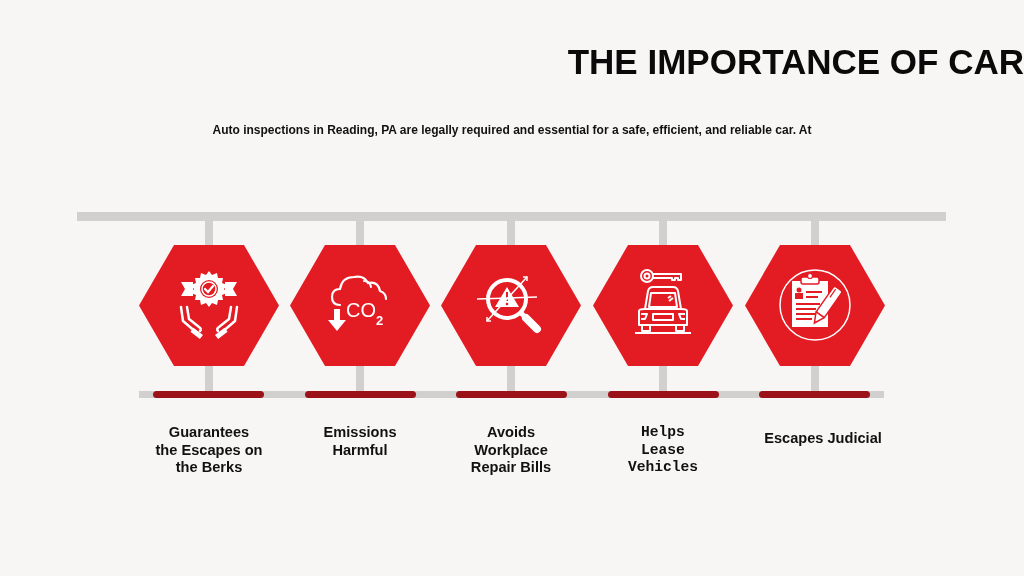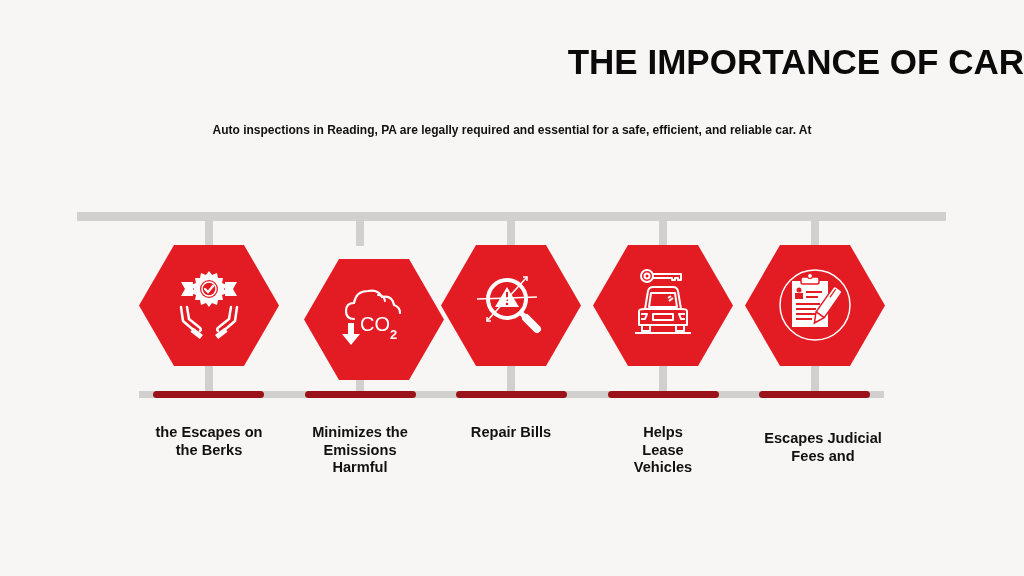--- a/index.html
+++ b/index.html
@@ -90,21 +90,21 @@
       <path d="M68,42 L66,56 L52,68"></path>
       <path d="M62,42 L60,54 L50,62 Q47,64 49,66"></path>
     </g>
     <g fill="#fff">
       <rect x="22" y="66" width="12" height="5" transform="rotate(38 28 68)"></rect>
       <rect x="46" y="66" width="12" height="5" transform="rotate(-38 52 68)"></rect>
     </g>
   </svg>
 </div>
 
-<div class="hex" style="left:304px;margin-top:14px;">
+<div class="hex" style="left:290px;">
   <svg viewBox="0 0 80 80">
     <path d="M20,40 Q12,40 12,32 Q12,24 20,24 Q22,12 34,12 Q44,10 48,18 Q58,16 60,26 Q66,28 66,34" fill="none" stroke="#fff" stroke-width="2.2" stroke-linecap="round"></path>
     <path d="M44,16 Q50,16 51,22" fill="none" stroke="#fff" stroke-width="2" stroke-linecap="round"></path>
     <text x="26" y="52" fill="#fff" font-family="Liberation Sans, sans-serif" font-size="20">CO</text>
     <text x="56" y="60" fill="#fff" font-family="Liberation Sans, sans-serif" font-size="13" font-weight="bold">2</text>
     <rect x="14" y="44" width="6" height="12" fill="#fff"></rect>
     <polygon points="8,55 26,55 17,66" fill="#fff"></polygon>
   </svg>
 </div>
 
@@ -160,32 +160,33 @@
     <rect x="21" y="53" width="16" height="2" fill="#e31b23"></rect>
     <g transform="rotate(35 52 40)">
       <rect x="47" y="20" width="10" height="32" rx="2" fill="#fff" stroke="#e31b23" stroke-width="1.5"></rect>
       <polygon points="47,52 57,52 52,62" fill="#fff" stroke="#e31b23" stroke-width="1.5"></polygon>
       <line x1="50" y1="22" x2="50" y2="32" stroke="#e31b23" stroke-width="1.2"></line>
     </g>
   </svg>
 </div>
 
 <div class="label" style="left:134px; top:424px;">
+  <div>Guarantees</div>
   <div>the Escapes on</div>
   <div>the Berks</div>
 </div>
 <div class="label" style="left:285px; top:424px;">
-  <div>Minimizes the</div>
   <div>Emissions</div>
   <div>Harmful</div>
 </div>
 <div class="label" style="left:436px; top:424px;">
+  <div>Avoids</div>
+  <div>Workplace</div>
   <div>Repair Bills</div>
 </div>
-<div class="label" style="left:588px; top:424px;">
+<div class="label" style="left:588px; top:424px;font-family:Liberation Mono, monospace;">
   <div>Helps</div>
   <div>Lease</div>
   <div>Vehicles</div>
 </div>
 <div class="label" style="left:748px; top:430px;">
   <div>Escapes Judicial</div>
-  <div>Fees and</div>
 </div>
 
 </body></html>

